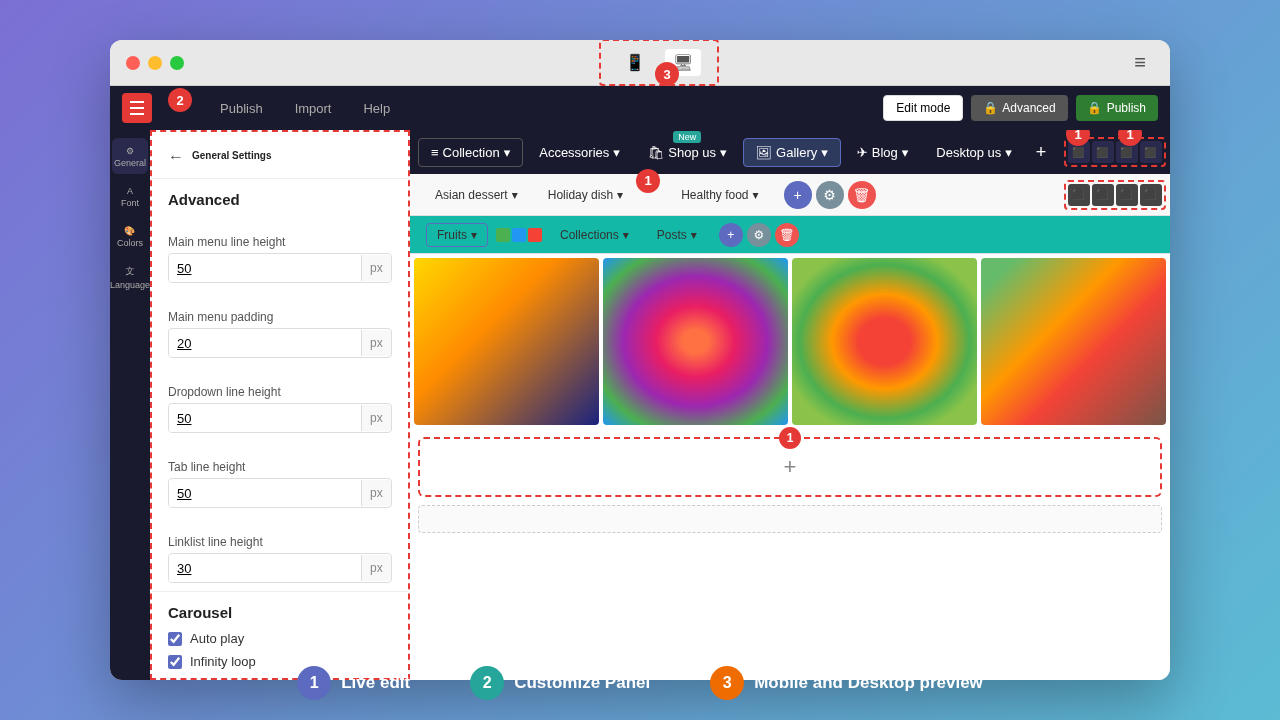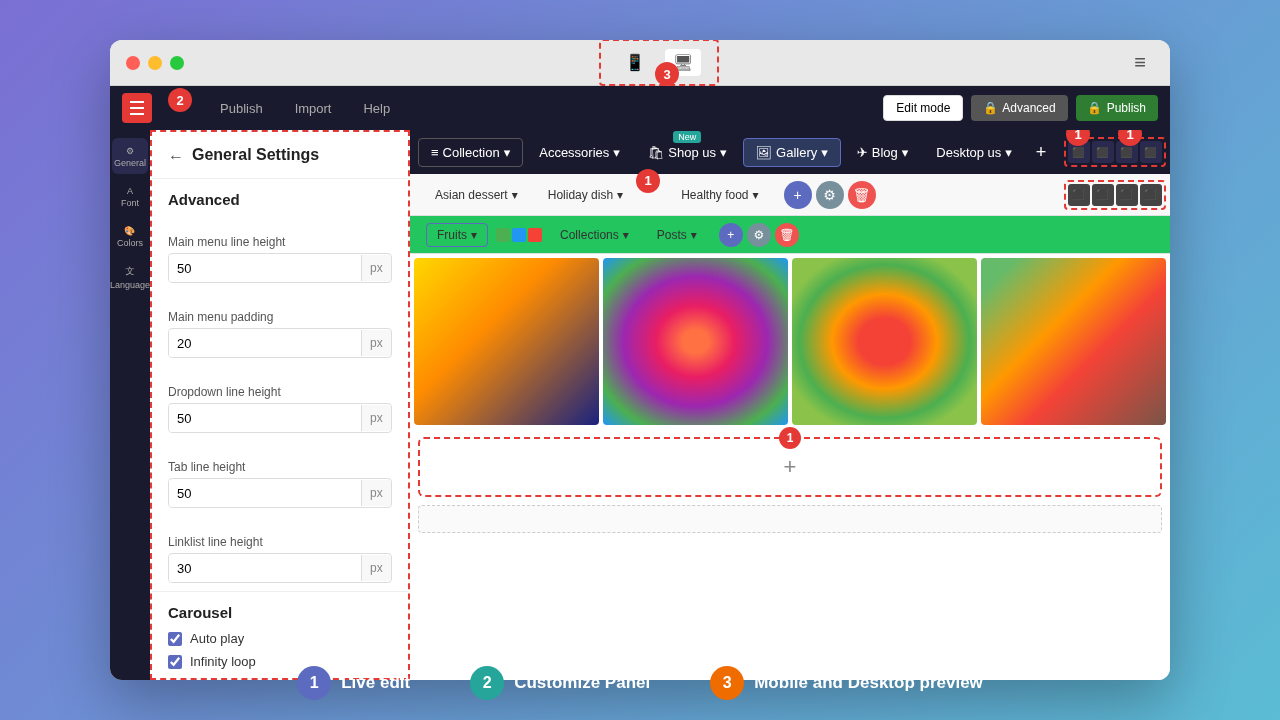--- a/index.html
+++ b/index.html
@@ -245,21 +245,21 @@
 
     .back-btn {
       background: none;
       border: none;
       cursor: pointer;
       font-size: 16px;
       color: #555;
     }
 
     .settings-title {
-      font-size: 16px;
+      font-size: 10px;
       font-weight: 600;
       color: #222;
     }
 
     .section-label {
       font-size: 15px;
       font-weight: 700;
       color: #222;
       padding: 12px 16px 8px;
     }
@@ -282,20 +282,21 @@
       border-radius: 4px;
       overflow: hidden;
     }
 
     .field-input {
       flex: 1;
       border: none;
       padding: 6px 8px;
       font-size: 13px;
       outline: none;
+      text-decoration: underline;
     }
 
     .field-unit {
       padding: 6px 8px;
       font-size: 12px;
       color: #888;
       background: #f8f8f8;
       border-left: 1px solid #ddd;
     }
 
@@ -455,21 +456,21 @@
     }
 
     .color-dot {
       width: 14px;
       height: 14px;
       border-radius: 2px;
     }
 
     
     .website-subnav2 {
-      background: #22c55e;
+      background: #14b8a6;
       height: 38px;
       display: flex;
       align-items: center;
       padding: 0 16px;
       gap: 8px;
       border-bottom: 1px solid #e0e0e0;
     }
 
     .subnav2-item {
       display: flex;

